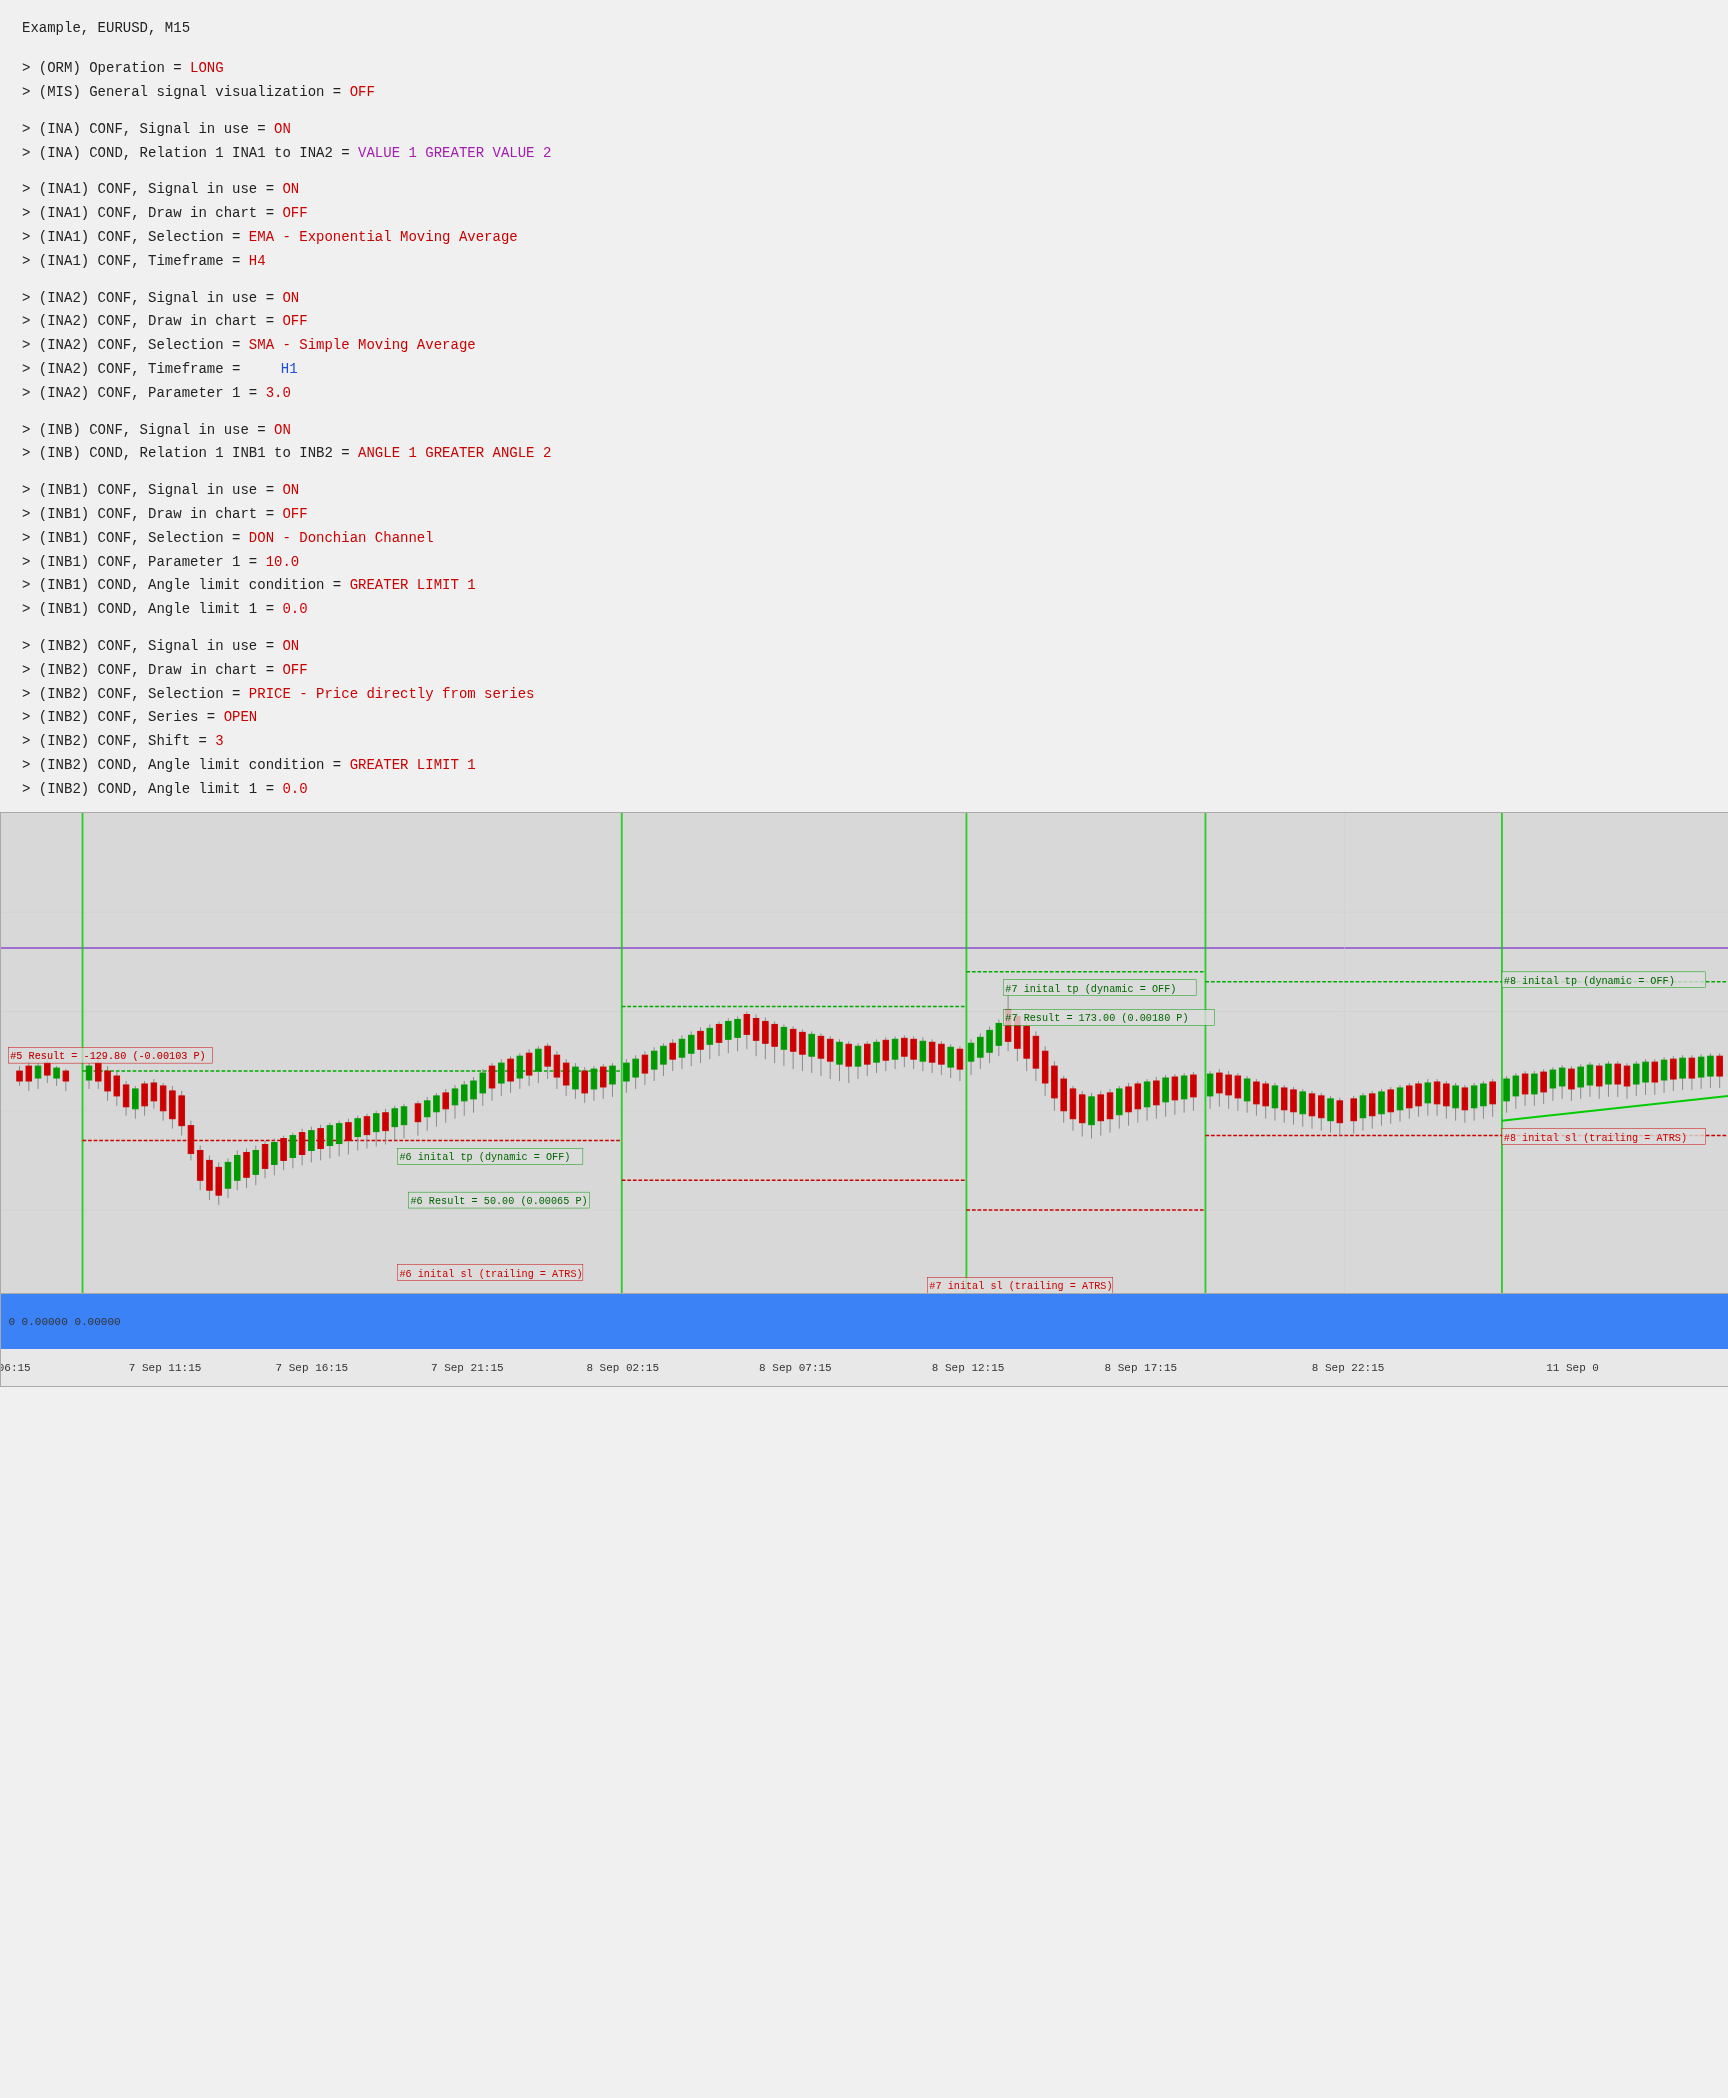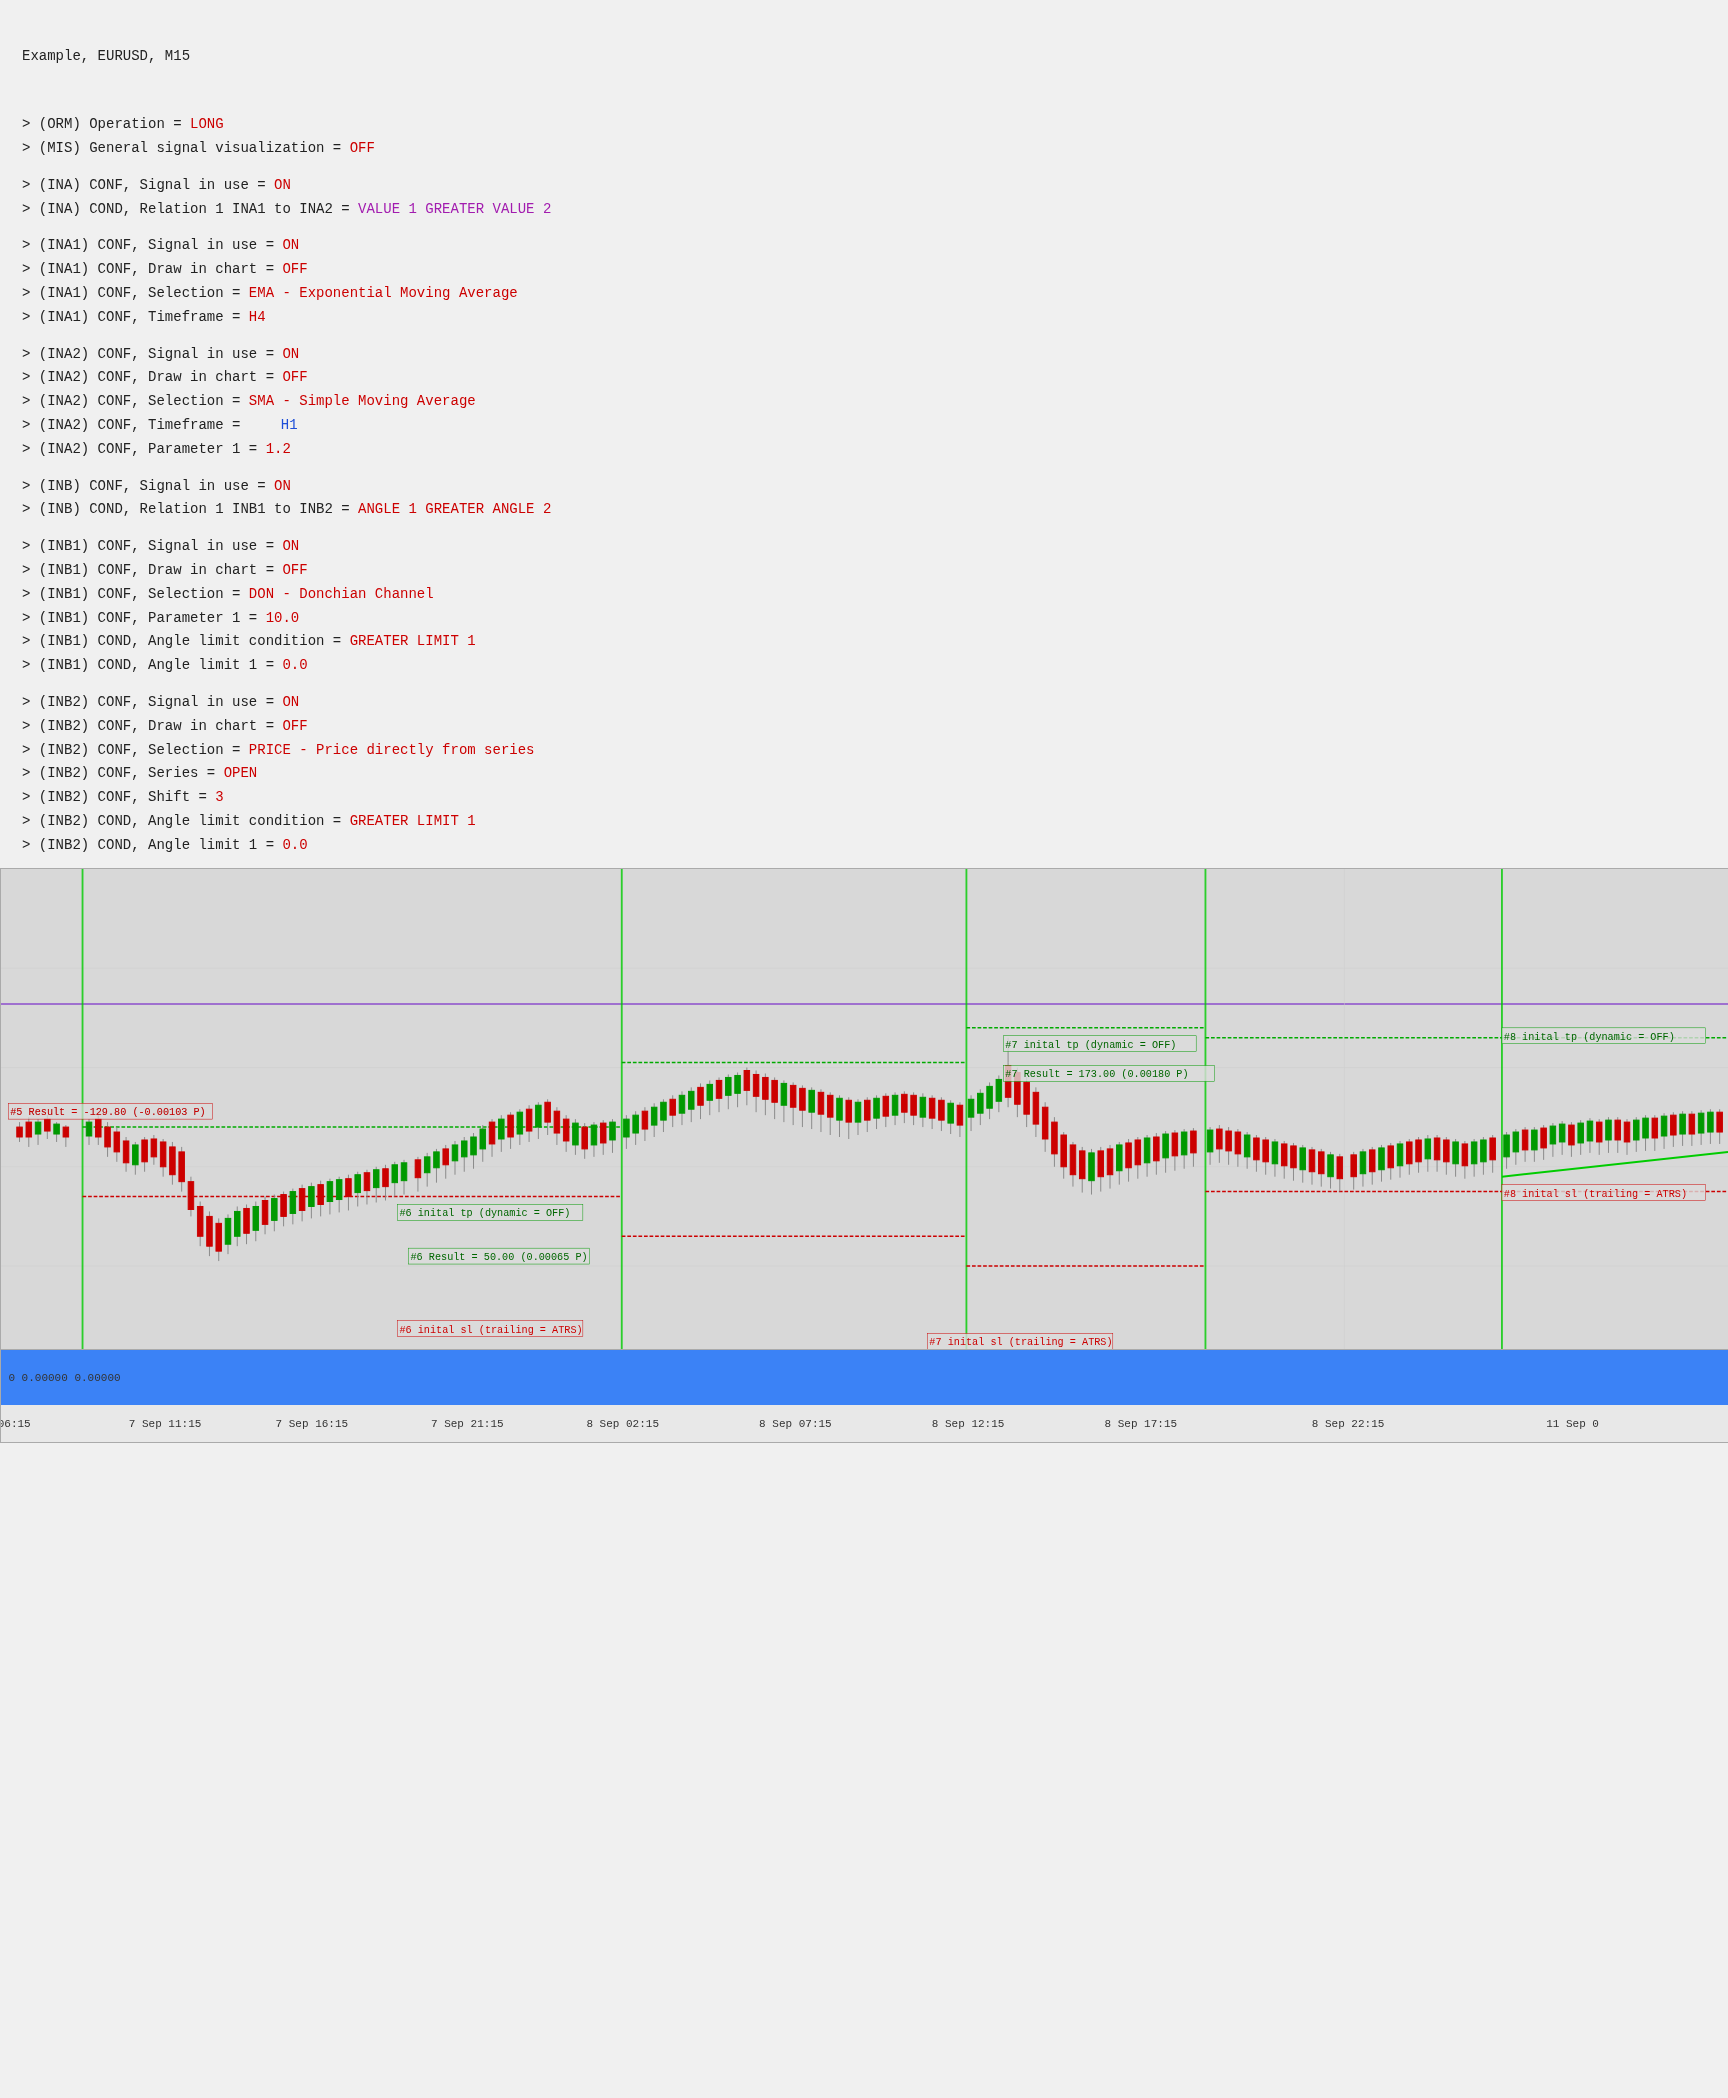--- a/index.html
+++ b/index.html
@@ -7,21 +7,20 @@
       background: #f0f0f0;
       font-family: 'Courier New', monospace;
       font-size: 14px;
       color: #222;
       width: 1729px;
       min-height: 2098px;
     }
     .text-section {
       padding: 16.7px 22px 0 22px;
       line-height: 1.7;
-      margin-top: 28px;
     }
     .line {
       display: block;
       margin-bottom: 0;
     }
     .line-gap {
       display: block;
       height: 13px;
     }
 
@@ -110,21 +109,21 @@
     <span class="line-gap"></span>
     <span class="line">&gt; (INA1) CONF, Signal in use = <span style="color: rgb(204, 0, 0);">ON</span></span>
     <span class="line">&gt; (INA1) CONF, Draw in chart = <span style="color: rgb(204, 0, 0);">OFF</span></span>
     <span class="line">&gt; (INA1) CONF, Selection = <span style="color: rgb(204, 0, 0);">EMA - Exponential Moving Average</span></span>
     <span class="line">&gt; (INA1) CONF, Timeframe = <span style="color: rgb(204, 0, 0);">H4</span></span>
     <span class="line-gap"></span>
     <span class="line">&gt; (INA2) CONF, Signal in use = <span style="color: rgb(204, 0, 0);">ON</span></span>
     <span class="line">&gt; (INA2) CONF, Draw in chart = <span style="color: rgb(204, 0, 0);">OFF</span></span>
     <span class="line">&gt; (INA2) CONF, Selection = <span style="color: rgb(204, 0, 0);">SMA - Simple Moving Average</span></span>
     <span class="line">&gt; (INA2) CONF, Timeframe = <span style="color: #1d4ed8; padding-left: 32px;">H1</span></span>
-    <span class="line">&gt; (INA2) CONF, Parameter 1 = <span style="color: rgb(204, 0, 0);">1.2</span></span>
+    <span class="line">&gt; (INA2) CONF, Parameter 1 = <span style="color: rgb(204, 0, 0);">3.0</span></span>
     <span class="line-gap"></span>
     <span class="line">&gt; (INB) CONF, Signal in use = <span style="color: rgb(204, 0, 0);">ON</span></span>
     <span class="line">&gt; (INB) COND, Relation 1 INB1 to INB2 = <span style="color: rgb(204, 0, 0);">ANGLE 1 GREATER ANGLE 2</span></span>
     <span class="line-gap"></span>
     <span class="line">&gt; (INB1) CONF, Signal in use = <span style="color: rgb(204, 0, 0);">ON</span></span>
     <span class="line">&gt; (INB1) CONF, Draw in chart = <span style="color: rgb(204, 0, 0);">OFF</span></span>
     <span class="line">&gt; (INB1) CONF, Selection = <span style="color: rgb(204, 0, 0);">DON - Donchian Channel</span></span>
     <span class="line">&gt; (INB1) CONF, Parameter 1 = <span style="color: rgb(204, 0, 0);">10.0</span></span>
     <span class="line">&gt; (INB1) COND, Angle limit condition = <span style="color: rgb(204, 0, 0);">GREATER LIMIT 1</span></span>
     <span class="line">&gt; (INB1) COND, Angle limit 1 = <span style="color: rgb(204, 0, 0);">0.0</span></span>

